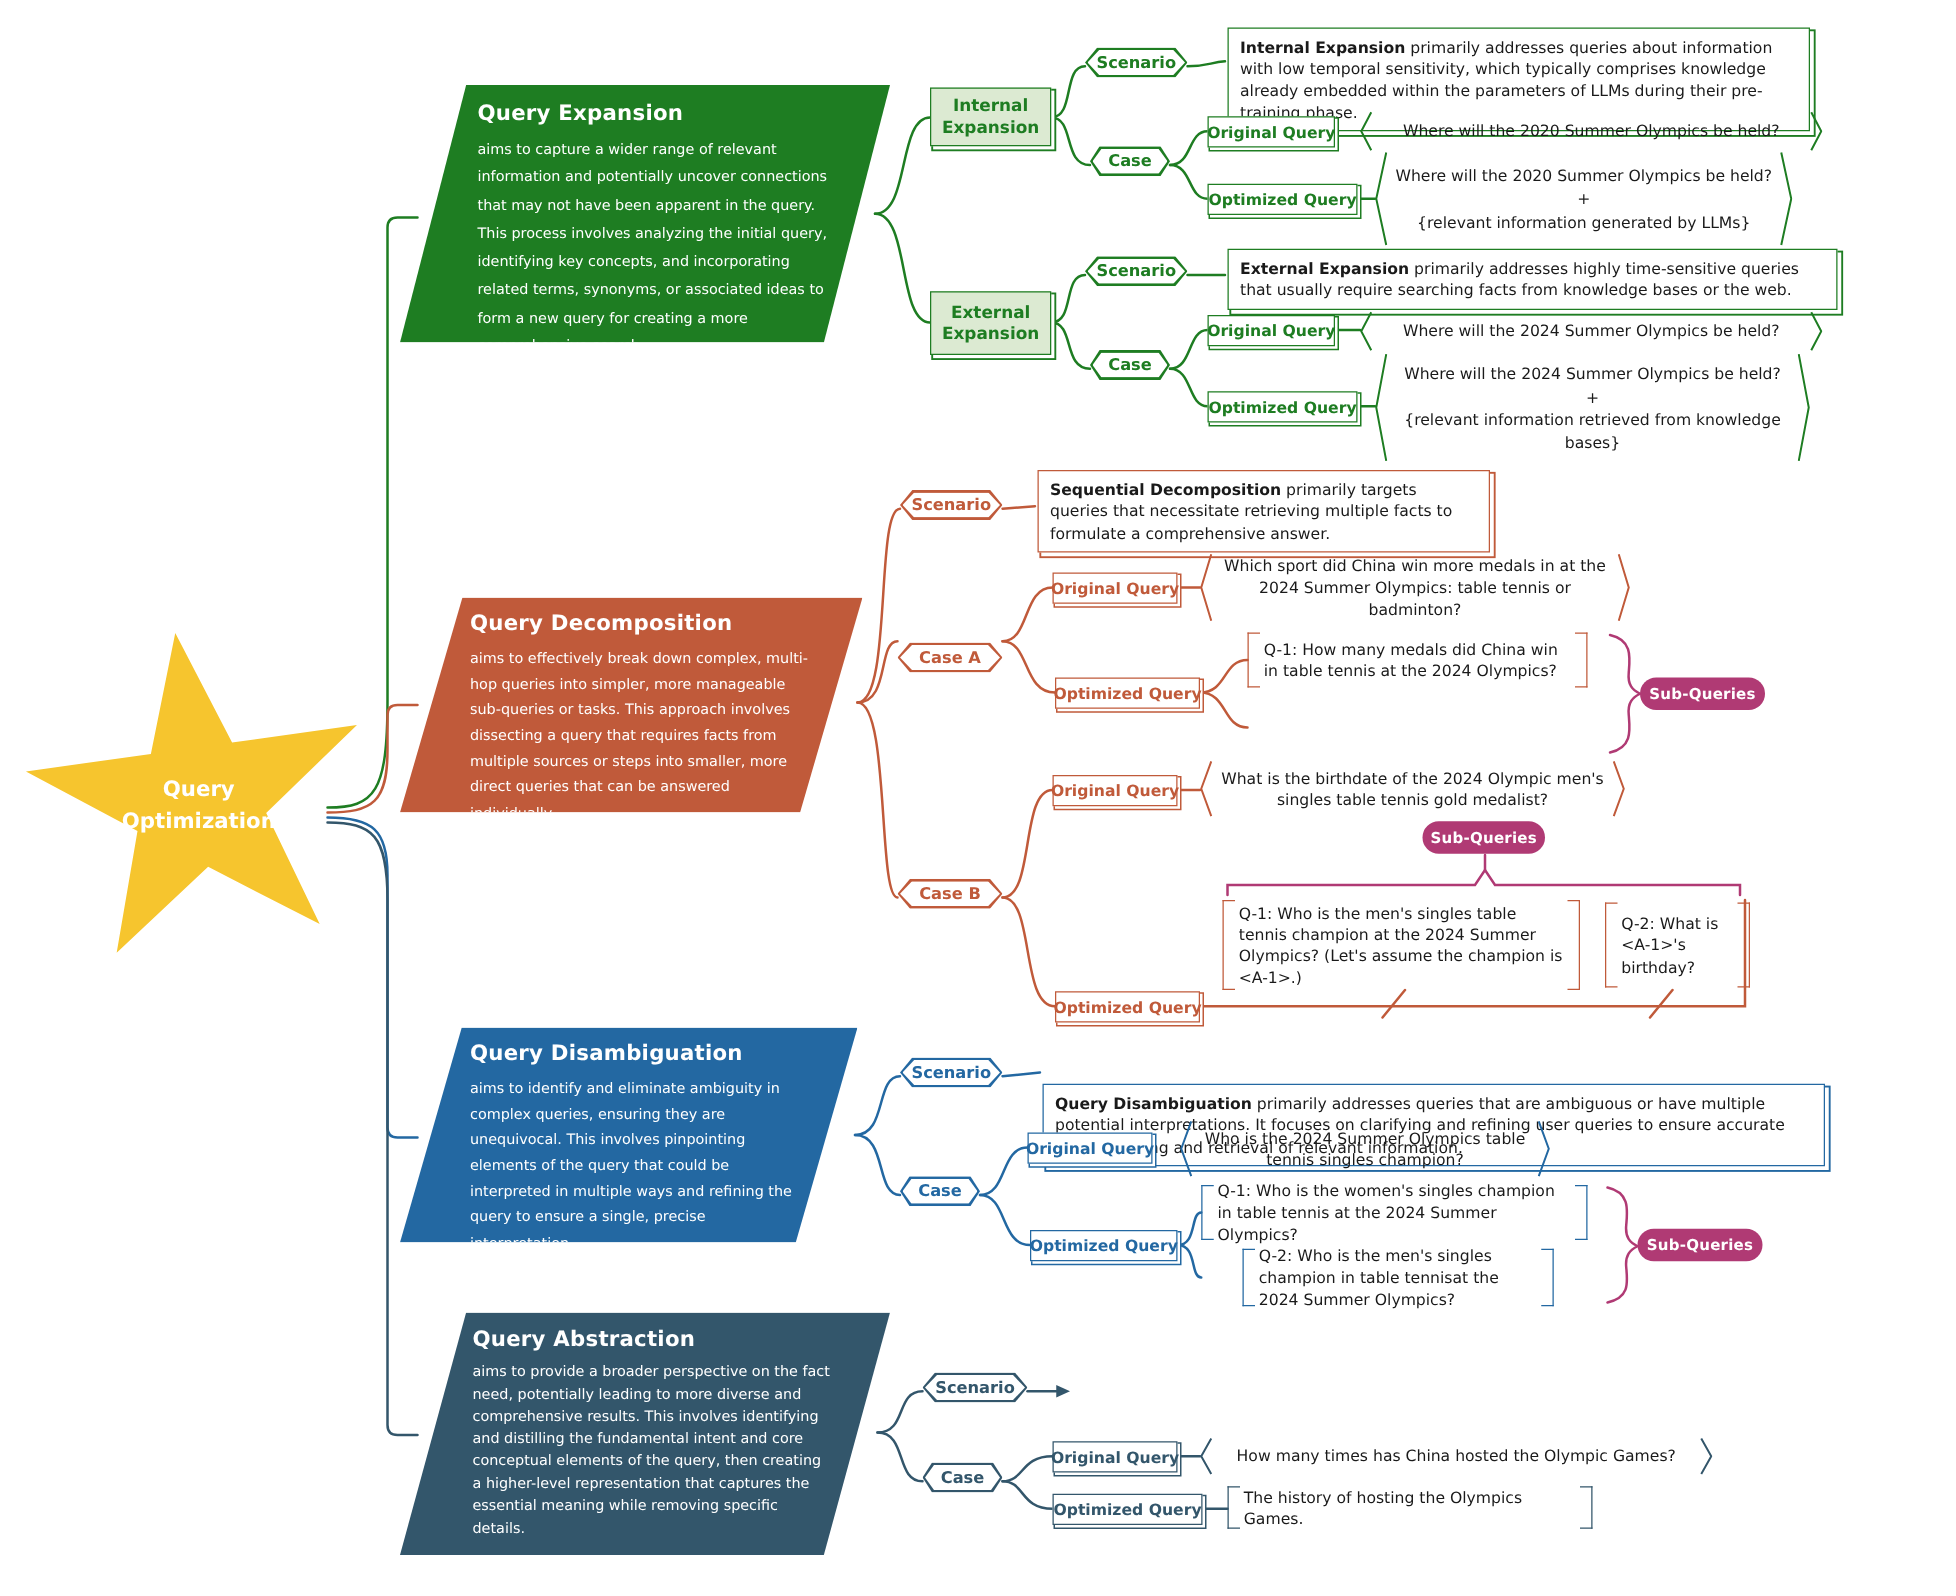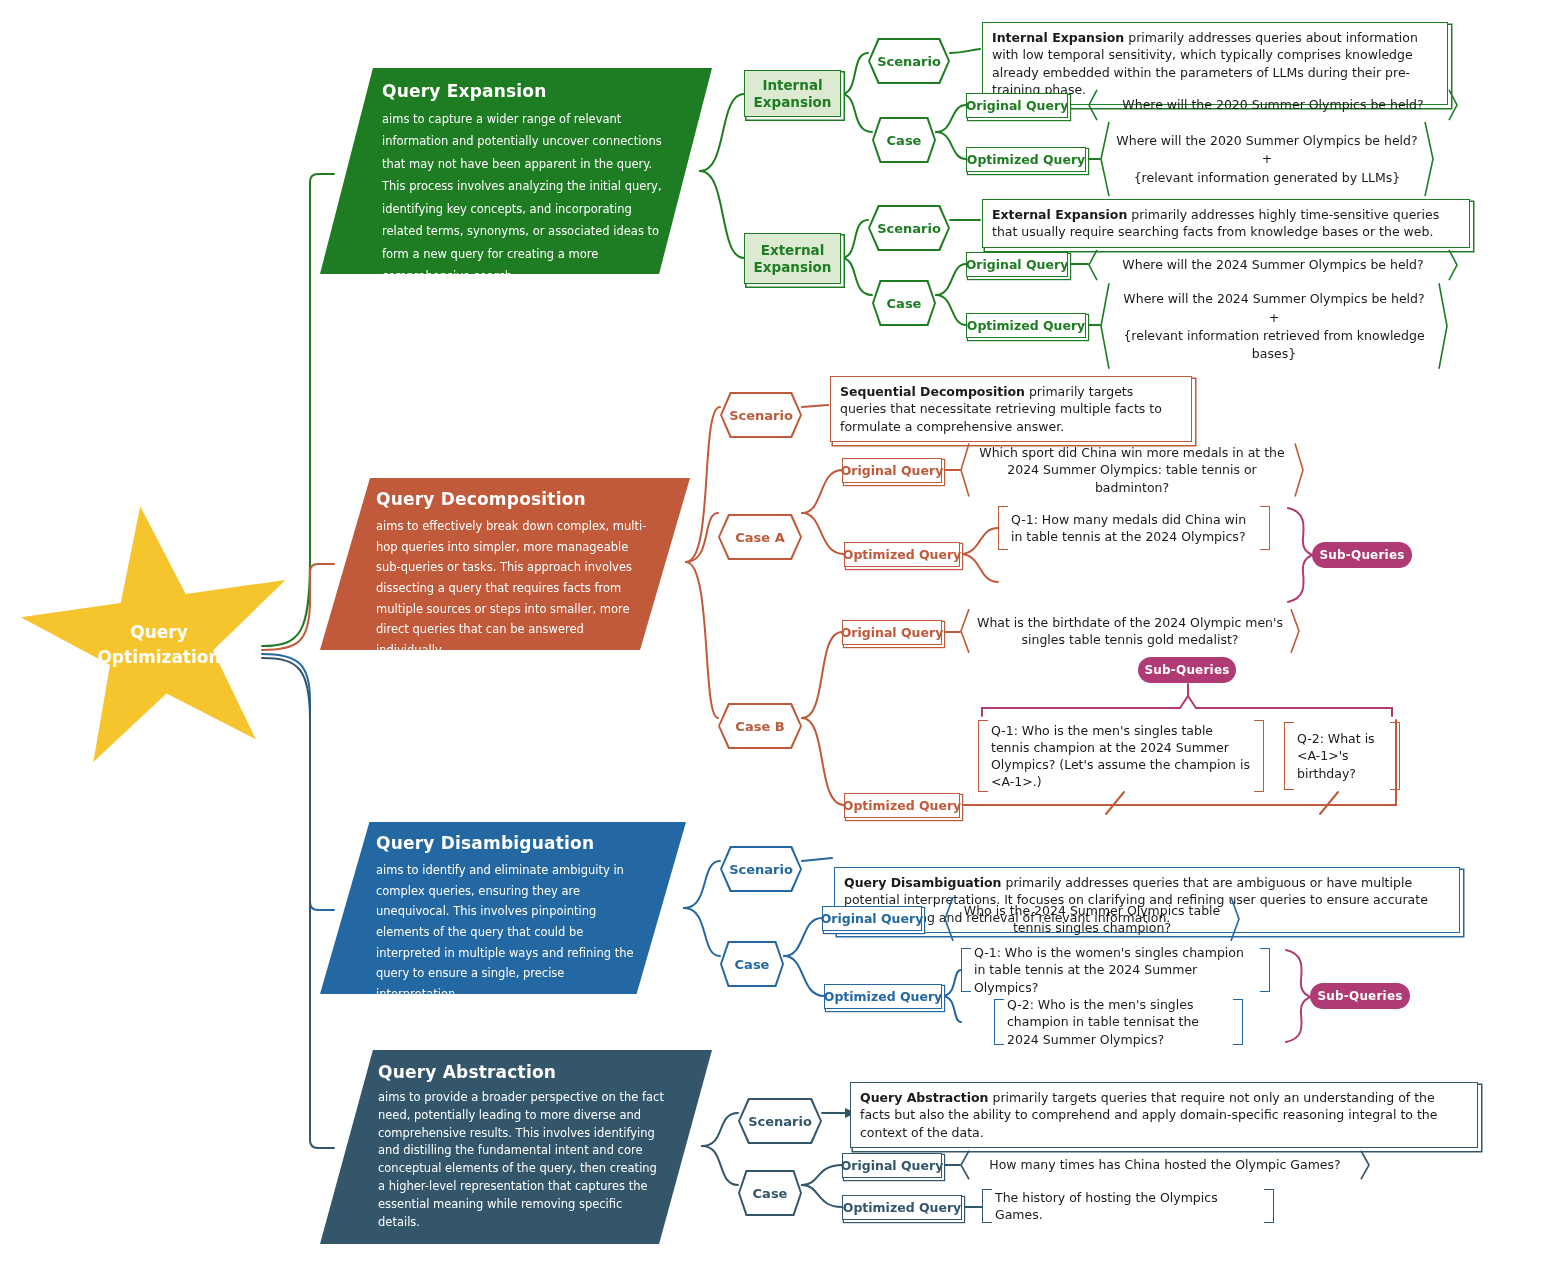--- a/index.html
+++ b/index.html
@@ -29,21 +29,21 @@
   .para-body{font-size:11.5px}
   .lh-tall{line-height:1.95}.lh-mid{line-height:1.8}.lh-low{line-height:1.55}
 
   
   .expbox{position:absolute;z-index:1;background:var(--lightgreen);border:1.8px solid var(--green);
     color:var(--green);font-weight:bold;font-size:13.5px;text-align:center;line-height:1.25;
     display:flex;align-items:center;justify-content:center;
     box-shadow:2.5px 2.5px 0 0 #fff,2.5px 2.5px 0 1.5px var(--green)}
 
   
-  .hex{position:absolute;height:46px;z-index:1}
+  .hex{position:absolute;height:24px;z-index:1}
   .hex::before{content:"";position:absolute;inset:0;background:var(--c);
     clip-path:polygon(12% 0,88% 0,100% 50%,88% 100%,12% 100%,0 50%)}
   .hex::after{content:"";position:absolute;inset:2px;background:#fff;
     clip-path:polygon(12% 0,88% 0,100% 50%,88% 100%,12% 100%,0 50%)}
   .hex span{position:absolute;inset:0;z-index:1;display:flex;align-items:center;justify-content:center;
     font-size:13px;font-weight:bold;color:var(--c)}
 
   
   .qlabel{position:absolute;height:25px;z-index:1;background:#fff;border:1.5px solid var(--c);
     color:var(--c);font-weight:bold;font-size:12.5px;display:flex;align-items:center;justify-content:center;
@@ -316,23 +316,20 @@
   <div class="para c-navy" style="left:320px;top:1050px;width:392px;height:194px">
     <div class="para-inner" style="padding:12px 46px 9px 58px">
       <div class="para-title">Query Abstraction</div>
       <div class="para-body lh-low">aims to provide a broader perspective on the fact need, potentially leading to more diverse and comprehensive results. This involves identifying and distilling the fundamental intent and core conceptual elements of the query, then creating a higher-level representation that captures the essential meaning while removing specific details.</div>
     </div>
   </div>
 
   <div class="hex c-navy" style="left:738px;top:1098px;width:84px">
     <span>Scenario</span>
   </div>
-  <div class="scenbox c-navy" style="left:850px;top:1082px;width:628px">
-    <b>Query Abstraction</b><span> primarily targets queries that require not only an understanding of the facts but also the ability to comprehend and apply domain-specific reasoning integral to the context of the data.</span>
-  </div>
   <div class="hex c-navy" style="left:738px;top:1170px;width:64px">
     <span>Case</span>
   </div>
   <div class="qlabel c-navy" style="left:842px;top:1153px;width:100px">Original Query</div>
   <div class="angq c-navy" style="left:960px;top:1150px;width:410px;height:30px">
     <svg viewBox="0 0 10 40" preserveAspectRatio="none">
         <path d="M9 1 L1 20 L9 39" stroke="currentColor" stroke-width="1.6" fill="none" vector-effect="non-scaling-stroke"></path>
       </svg>
     <div class="angq-text">How many times has China hosted the Olympic Games?</div>
     <svg viewBox="0 0 10 40" preserveAspectRatio="none">

